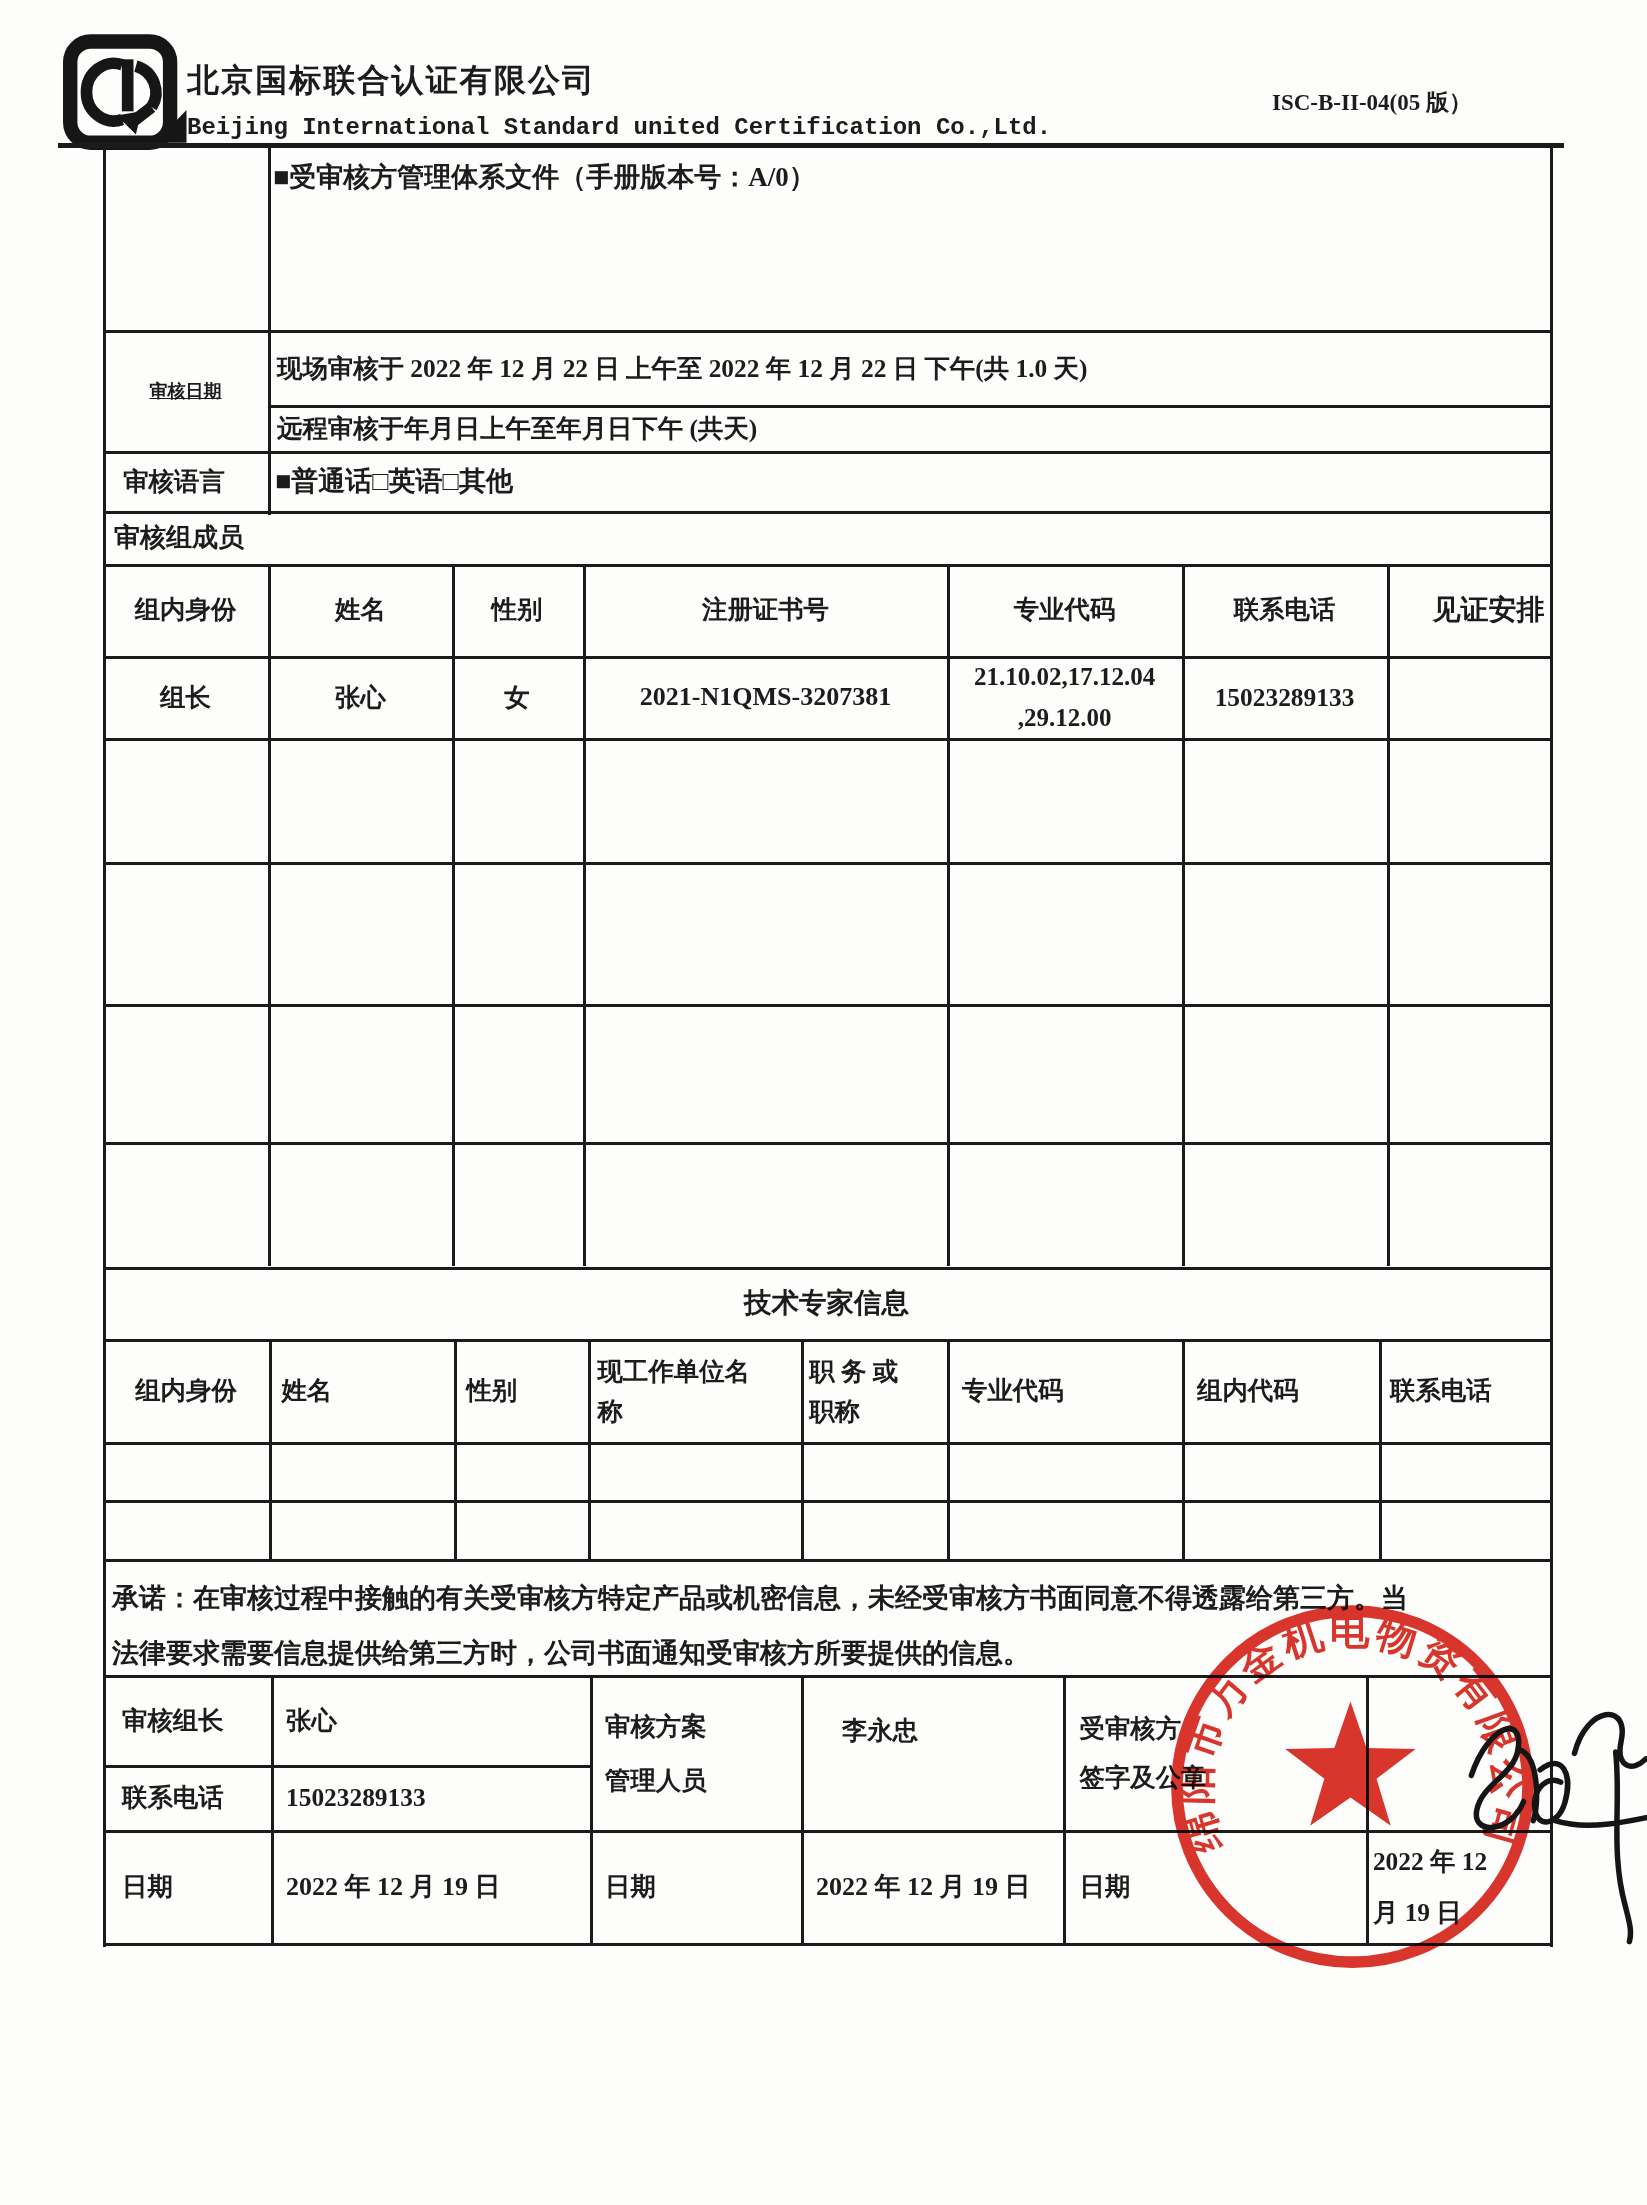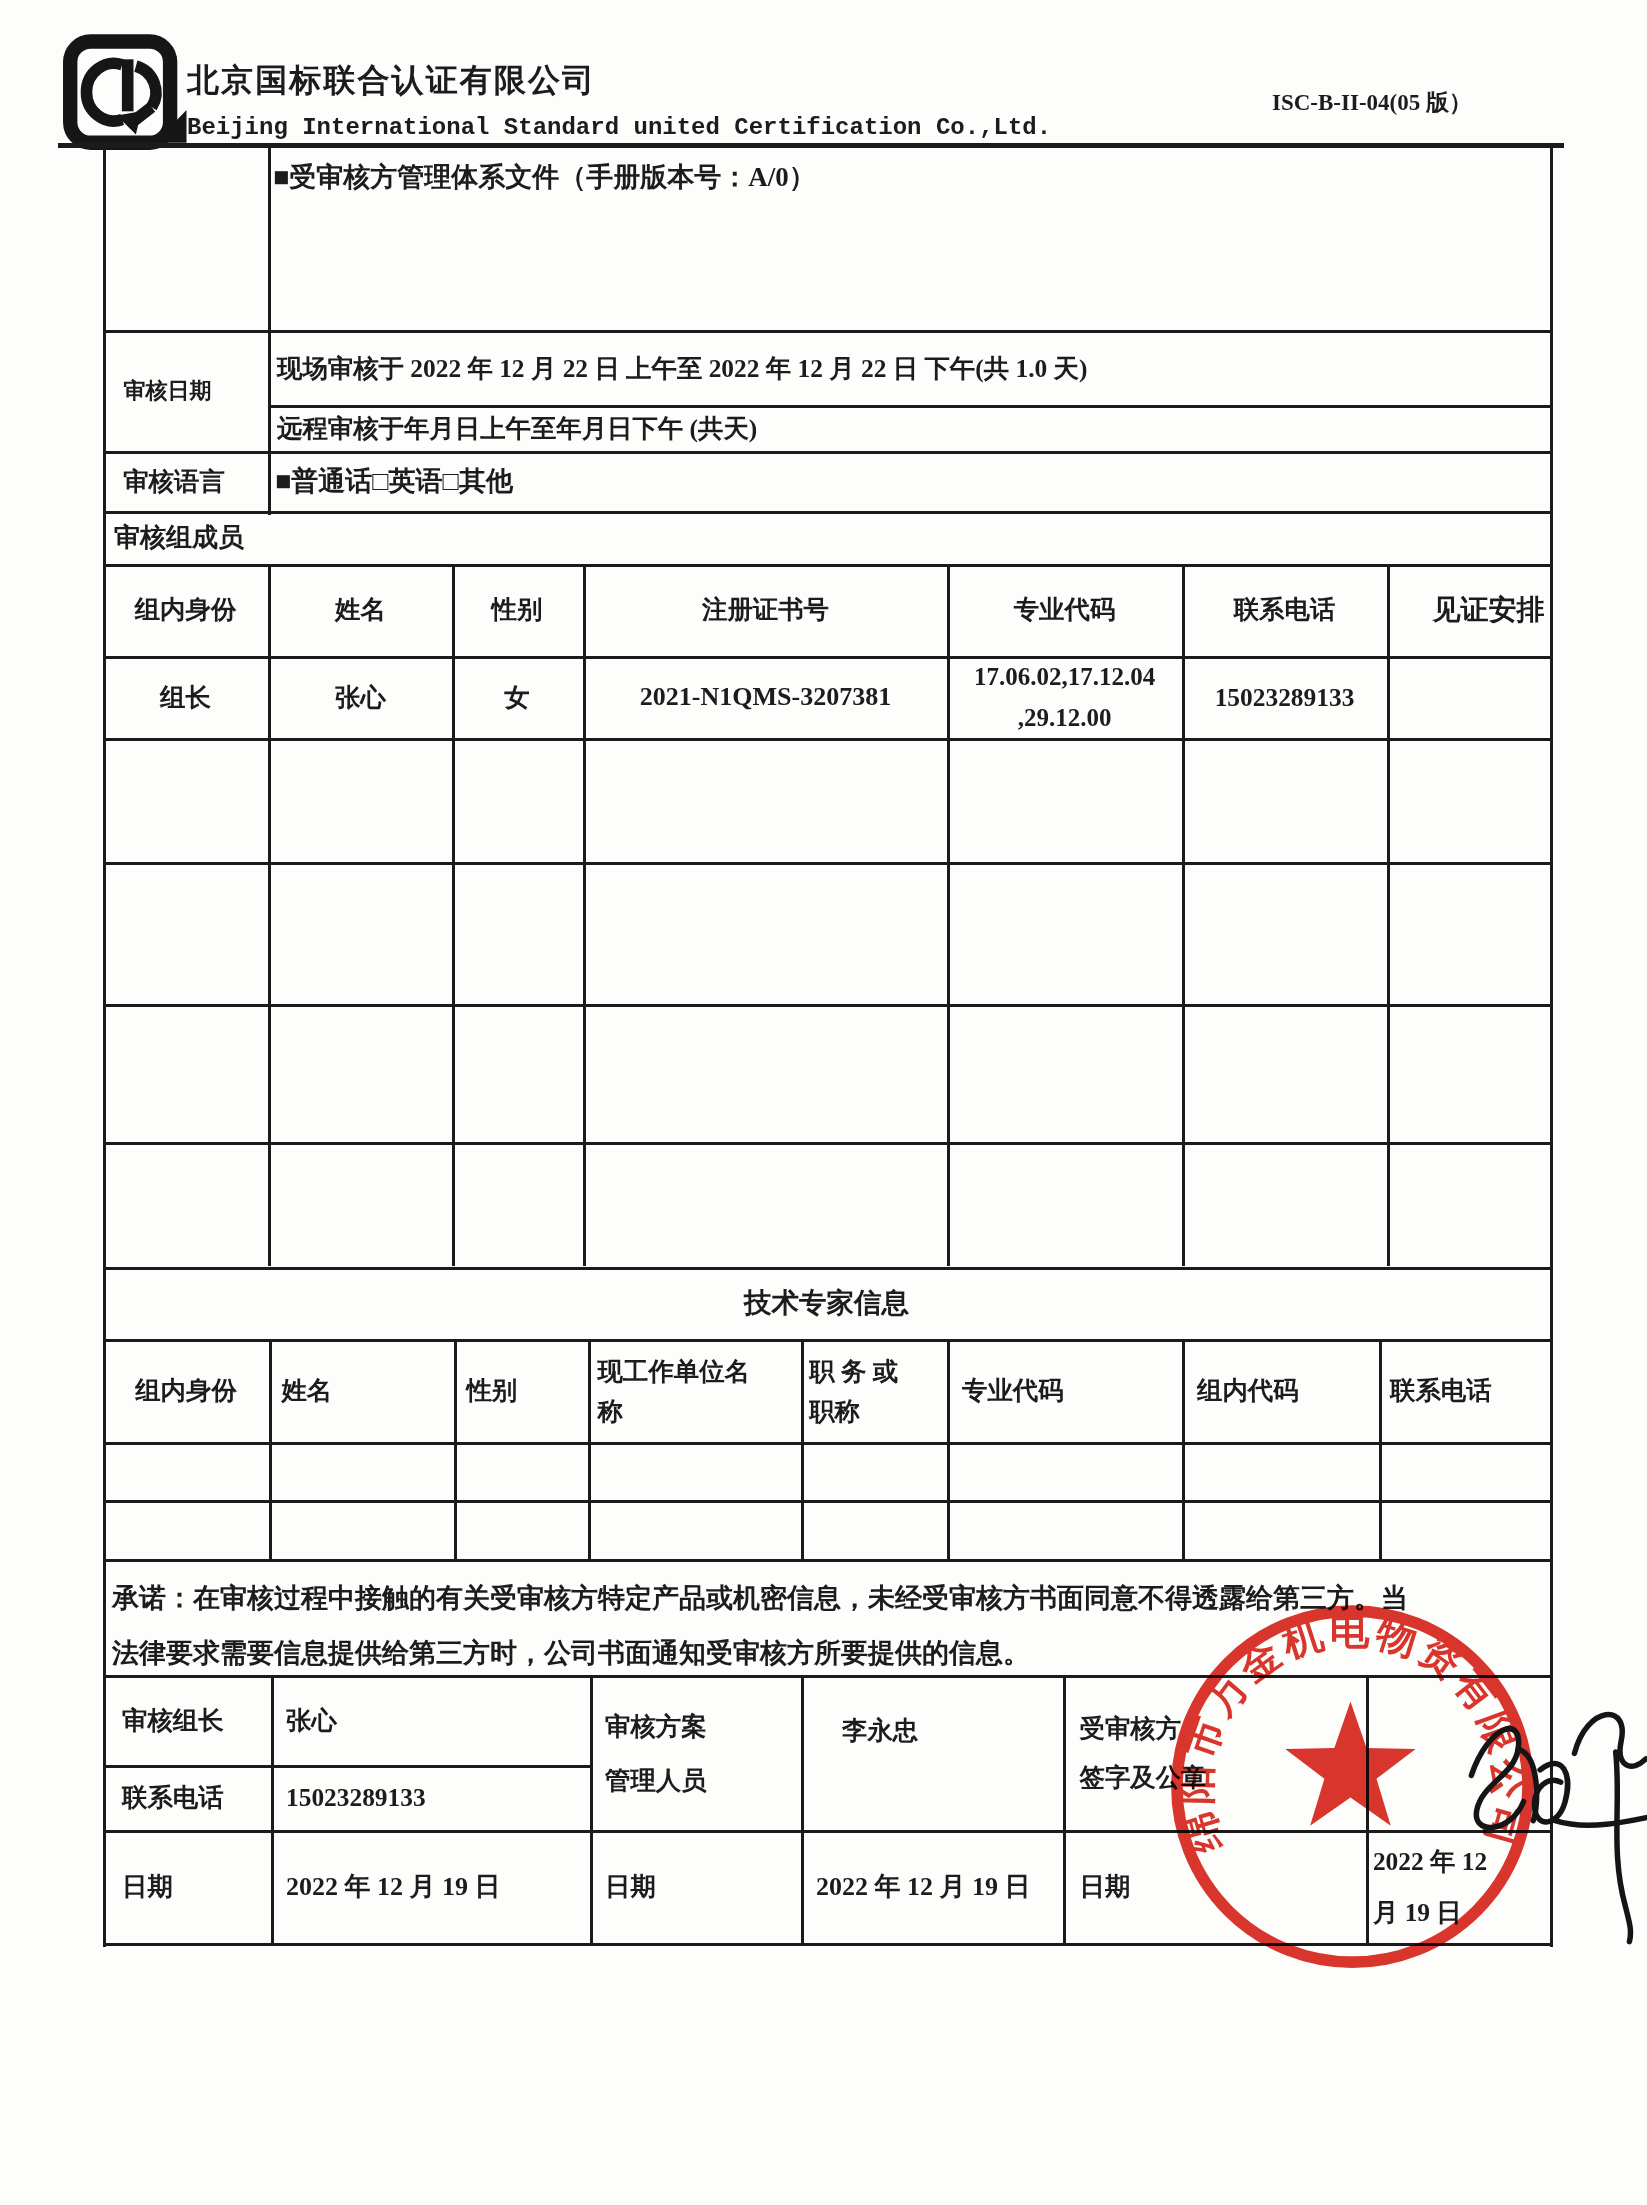--- a/index.html
+++ b/index.html
@@ -76,42 +76,42 @@
   <div class="vl" style="left:1182px; top:1339px; width:2.7px; height:220px;"></div>
   <div class="vl" style="left:1379px; top:1339px; width:2.7px; height:220px;"></div>
   <div class="vl" style="left:271px; top:1675px; width:2.7px; height:268px;"></div>
   <div class="vl" style="left:590px; top:1675px; width:2.7px; height:268px;"></div>
   <div class="vl" style="left:801px; top:1675px; width:2.7px; height:268px;"></div>
   <div class="vl" style="left:1063px; top:1675px; width:2.7px; height:268px;"></div>
   <div class="vl" style="left:1366px; top:1675px; width:2.7px; height:268px;"></div>
 
   <div class="txt" style="left:273px; top:159px; font-size:27px;">■受审核方管理体系文件（手册版本号：A/0）</div>
 
-  <div class="cell" style="left:85px; top:330px; width:165px; height:122px; font-size:22px;">审核日期</div>
+  <div class="cell" style="left:103px; top:330px; width:165px; height:122px; font-size:18px;text-decoration:underline;">审核日期</div>
   <div class="cell left" style="left:277px; top:330px; width:1270px; height:76px; font-size:25.4px;">现场审核于 2022 年 12 月 22 日 上午至 2022 年 12 月 22 日 下午(共 1.0 天)</div>
   <div class="cell left" style="left:277px; top:405px; width:1270px; height:46px; font-size:25.4px;">远程审核于年月日上午至年月日下午 (共天)</div>
 
   <div class="cell" style="left:103px; top:451px; width:142px; height:60px; font-size:25.4px;">审核语言</div>
   <div class="cell left" style="left:275px; top:451px; width:1270px; height:60px; font-size:27px;">■普通话□英语□其他</div>
 
   <div class="cell left" style="left:114px; top:511px; width:481px; height:53px; font-size:26px;font-family:Liberation Serif, serif;">审核组成员</div>
 
   <div class="cell" style="left:103px; top:564px; width:165px; height:91px; font-size:25.4px;">组内身份</div>
   <div class="cell" style="left:268px; top:564px; width:185px; height:91px; font-size:25.4px;">姓名</div>
   <div class="cell" style="left:452px; top:564px; width:130px; height:91px; font-size:25.4px;">性别</div>
   <div class="cell" style="left:583px; top:564px; width:365px; height:91px; font-size:25.4px;">注册证书号</div>
   <div class="cell" style="left:947px; top:564px; width:235px; height:91px; font-size:25.4px;">专业代码</div>
   <div class="cell" style="left:1182px; top:564px; width:205px; height:91px; font-size:25.4px;">联系电话</div>
   <div class="cell" style="left:1387px; top:564px; width:163px; height:91px; font-size:28px;padding-left:40px;">见证安排</div>
 
   <div class="cell" style="left:103px; top:656px; width:165px; height:82px; font-size:25.4px;">组长</div>
   <div class="cell" style="left:268px; top:656px; width:185px; height:82px; font-size:25.4px;">张心</div>
   <div class="cell" style="left:452px; top:656px; width:130px; height:82px; font-size:25.4px;">女</div>
   <div class="cell" style="left:583px; top:656px; width:365px; height:82px; font-size:26px;">2021-N1QMS-3207381</div>
-  <div class="cell pre" style="left:947px; top:649px; width:235px; height:95px; font-size:25px; line-height:41px;">17.06.02,17.12.04
+  <div class="cell pre" style="left:947px; top:649px; width:235px; height:95px; font-size:25px; line-height:41px;">21.10.02,17.12.04
 ,29.12.00</div>
   <div class="cell" style="left:1182px; top:656px; width:205px; height:82px; font-size:25.4px;">15023289133</div>
 
   <div class="cell" style="left:103px; top:1267px; width:1447px; height:72px; font-size:27.5px;">技术专家信息</div>
 
   <div class="cell" style="left:103px; top:1339px; width:166px; height:103px; font-size:25.4px;">组内身份</div>
   <div class="cell left" style="left:269px; top:1339px; width:185px; height:103px; font-size:25.4px; padding-left:12.4px;">姓名</div>
   <div class="cell left" style="left:454px; top:1339px; width:134px; height:103px; font-size:25.4px; padding-left:12.4px;">性别</div>
   <div class="cell left pre" style="left:588px; top:1339px; width:213px; height:103px; font-size:25.4px; padding-left:9.6px; line-height:40px;">现工作单位名
 称</div>

